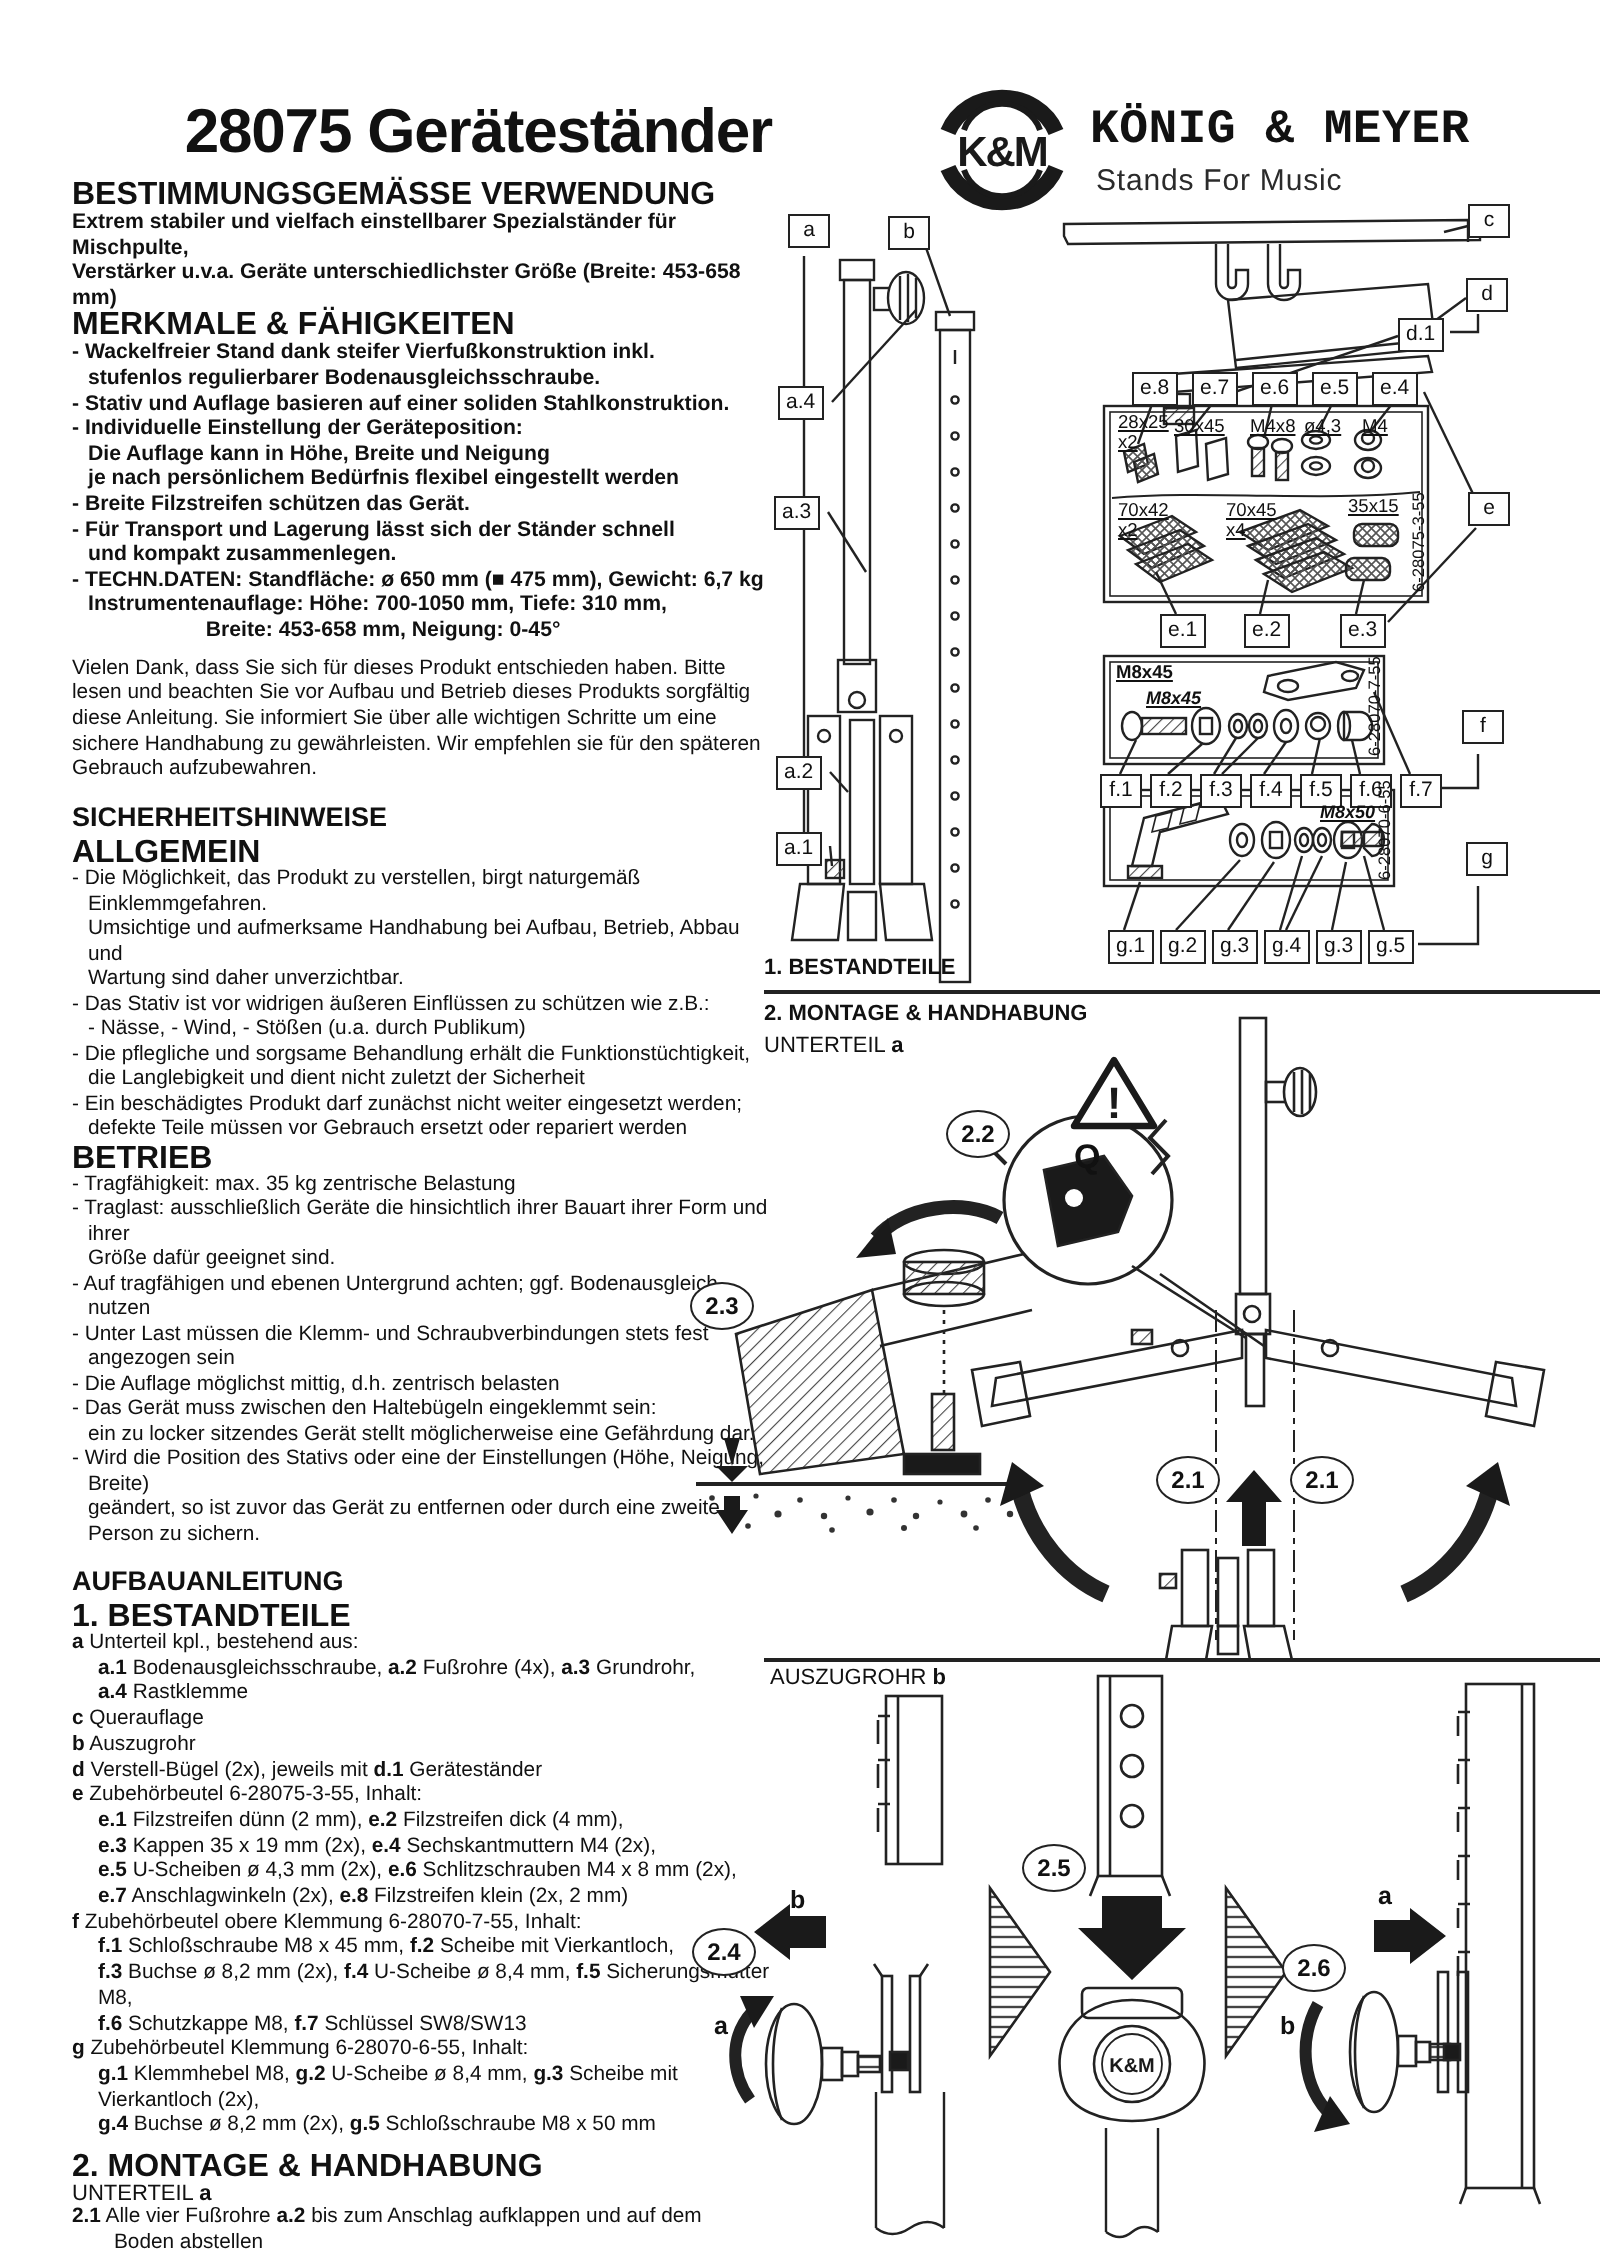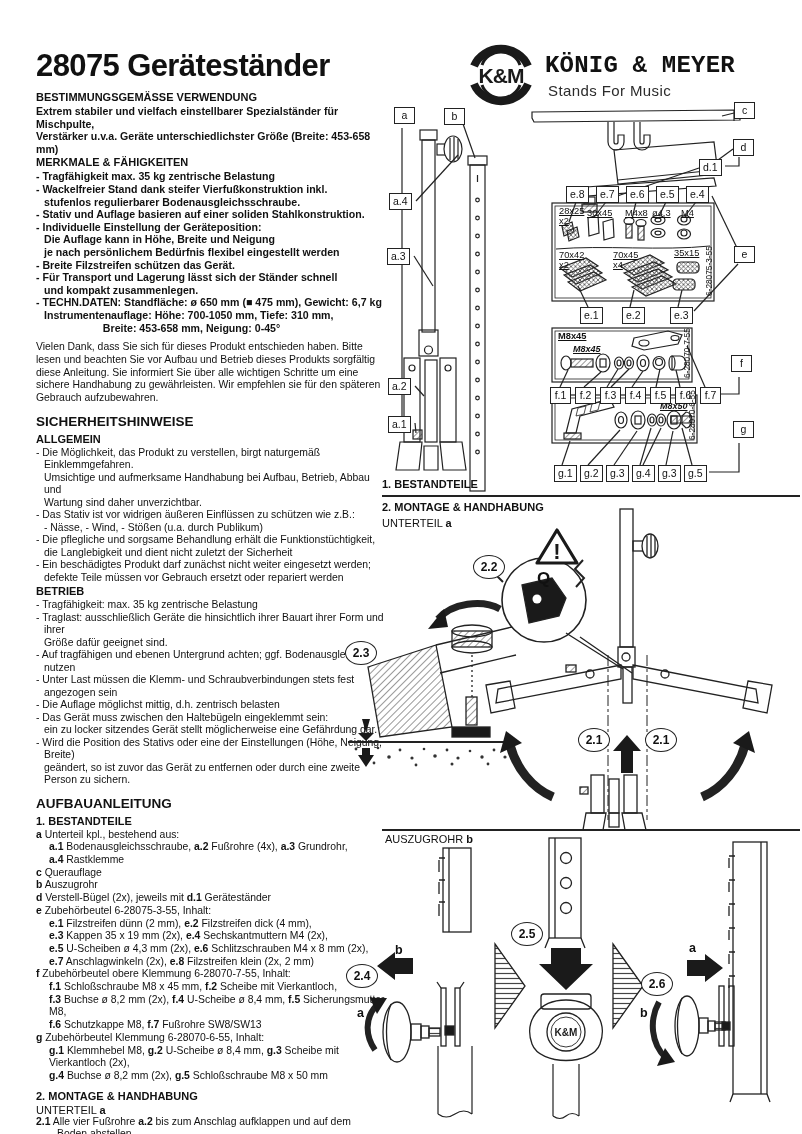--- a/index.html
+++ b/index.html
@@ -1,22 +1,22 @@
 <!DOCTYPE html>
 <html><head>
 <meta charset="utf-8">
 <style>
   html,body{margin:0;padding:0;background:#888;}
   .page{position:relative;width:802px;height:1134px;background:#ffffff;overflow:hidden;
         font-family:"Liberation Sans",sans-serif;color:#111;}
   .bold{font-weight:bold;}
   
   .left-col{position:absolute;left:36px;top:48px;width:350px;}
-  .doc-title{font-size:31px;font-weight:bold;letter-spacing:-0.6px;margin:0 0 7px 0;}
-  .sec-h{font-size:11px;font-weight:bold;line-height:13px;margin:1px 0 1px 0;}
+  .doc-title{font-size:31px;font-weight:bold;letter-spacing:-0.6px;margin:0 0 7px 0;text-align:right;}
+  .sec-h{font-size:16px;font-weight:bold;line-height:13px;margin:1px 0 1px 0;}
   .big-h{font-size:13.5px;font-weight:bold;margin:9px 0 4px 0;}
   .b-par{font-size:10.6px;font-weight:bold;line-height:12.6px;white-space:pre-line;}
   .feature{font-size:10.6px;font-weight:bold;line-height:12.6px;white-space:pre-line;
            padding-left:8px;text-indent:-8px;}
   .plain-item{font-size:10.4px;line-height:12.5px;white-space:pre-line;padding-left:8px;text-indent:-8px;}
   .thanks{font-size:10.4px;line-height:12.7px;margin:7px 0 0 0;}
   .parts-line{font-size:10.4px;line-height:12.7px;}
   .parts-line.indent{padding-left:13px;}
   .step{font-size:10.4px;line-height:12.7px;white-space:pre-line;padding-left:21px;text-indent:-21px;}
   
@@ -46,21 +46,20 @@
 
   <div class="left-col">
     <h1 class="doc-title">28075 Geräteständer</h1>
 
     <div class="sec-h">BESTIMMUNGSGEMÄSSE VERWENDUNG</div>
     <div class="b-par">Extrem stabiler und vielfach einstellbarer Spezialständer für Mischpulte,
 Verstärker u.v.a. Geräte unterschiedlichster Größe (Breite: 453-658 mm)</div>
 
     <div class="sec-h">MERKMALE &amp; FÄHIGKEITEN</div>
     <div>
-        <div class="feature">- Tragfähigkeit max. 35 kg zentrische Belastung</div>
         <div class="feature">- Wackelfreier Stand dank steifer Vierfußkonstruktion inkl.
 stufenlos regulierbarer Bodenausgleichsschraube.</div>
         <div class="feature">- Stativ und Auflage basieren auf einer soliden Stahlkonstruktion.</div>
         <div class="feature">- Individuelle Einstellung der Geräteposition:
 Die Auflage kann in Höhe, Breite und Neigung
 je nach persönlichem Bedürfnis flexibel eingestellt werden</div>
         <div class="feature">- Breite Filzstreifen schützen das Gerät.</div>
         <div class="feature">- Für Transport und Lagerung lässt sich der Ständer schnell
 und kompakt zusammenlegen.</div>
         <div class="feature">- TECHN.DATEN: Standfläche: ø 650 mm (■ 475 mm), Gewicht: 6,7 kg
@@ -109,21 +108,21 @@
         <div class="parts-line"><span class="bold">b</span><span> Auszugrohr</span></div>
         <div class="parts-line"><span class="bold">d</span><span> Verstell-Bügel (2x), jeweils mit </span><span class="bold">d.1</span><span> Geräteständer</span></div>
         <div class="parts-line"><span class="bold">e</span><span> Zubehörbeutel 6-28075-3-55, Inhalt:</span></div>
         <div class="parts-line indent"><span class="bold">e.1</span><span> Filzstreifen dünn (2 mm), </span><span class="bold">e.2</span><span> Filzstreifen dick (4 mm),</span></div>
         <div class="parts-line indent"><span class="bold">e.3</span><span> Kappen 35 x 19 mm (2x), </span><span class="bold">e.4</span><span> Sechskantmuttern M4 (2x),</span></div>
         <div class="parts-line indent"><span class="bold">e.5</span><span> U-Scheiben ø 4,3 mm (2x), </span><span class="bold">e.6</span><span> Schlitzschrauben M4 x 8 mm (2x),</span></div>
         <div class="parts-line indent"><span class="bold">e.7</span><span> Anschlagwinkeln (2x), </span><span class="bold">e.8</span><span> Filzstreifen klein (2x, 2 mm)</span></div>
         <div class="parts-line"><span class="bold">f</span><span> Zubehörbeutel obere Klemmung 6-28070-7-55, Inhalt:</span></div>
         <div class="parts-line indent"><span class="bold">f.1</span><span> Schloßschraube M8 x 45 mm, </span><span class="bold">f.2</span><span> Scheibe mit Vierkantloch,</span></div>
         <div class="parts-line indent"><span class="bold">f.3</span><span> Buchse ø 8,2 mm (2x), </span><span class="bold">f.4</span><span> U-Scheibe ø 8,4 mm, </span><span class="bold">f.5</span><span> Sicherungsmutter M8,</span></div>
-        <div class="parts-line indent"><span class="bold">f.6</span><span> Schutzkappe M8, </span><span class="bold">f.7</span><span> Fußrohre SW8/SW13</span></div>
+        <div class="parts-line indent"><span class="bold">f.6</span><span> Schutzkappe M8, </span><span class="bold">f.7</span><span> Schlüssel SW8/SW13</span></div>
         <div class="parts-line"><span class="bold">g</span><span> Zubehörbeutel Klemmung 6-28070-6-55, Inhalt:</span></div>
         <div class="parts-line indent"><span class="bold">g.1</span><span> Klemmhebel M8, </span><span class="bold">g.2</span><span> U-Scheibe ø 8,4 mm, </span><span class="bold">g.3</span><span> Scheibe mit Vierkantloch (2x),</span></div>
         <div class="parts-line indent"><span class="bold">g.4</span><span> Buchse ø 8,2 mm (2x), </span><span class="bold">g.5</span><span> Schloßschraube M8 x 50 mm</span></div>
       </div>
 
     <div class="sec-h" style="margin-top:7px;">2. MONTAGE &amp; HANDHABUNG</div>
     <div class="dcap-sub" style="position:static;"><span>UNTERTEIL </span><span class="bold">a</span></div>
 
     <div class="step"><span class="bold">2.1</span><span> Alle vier Fußrohre </span><span class="bold">a.2</span><span> bis zum Anschlag aufklappen und auf dem
 Boden abstellen</span></div>

